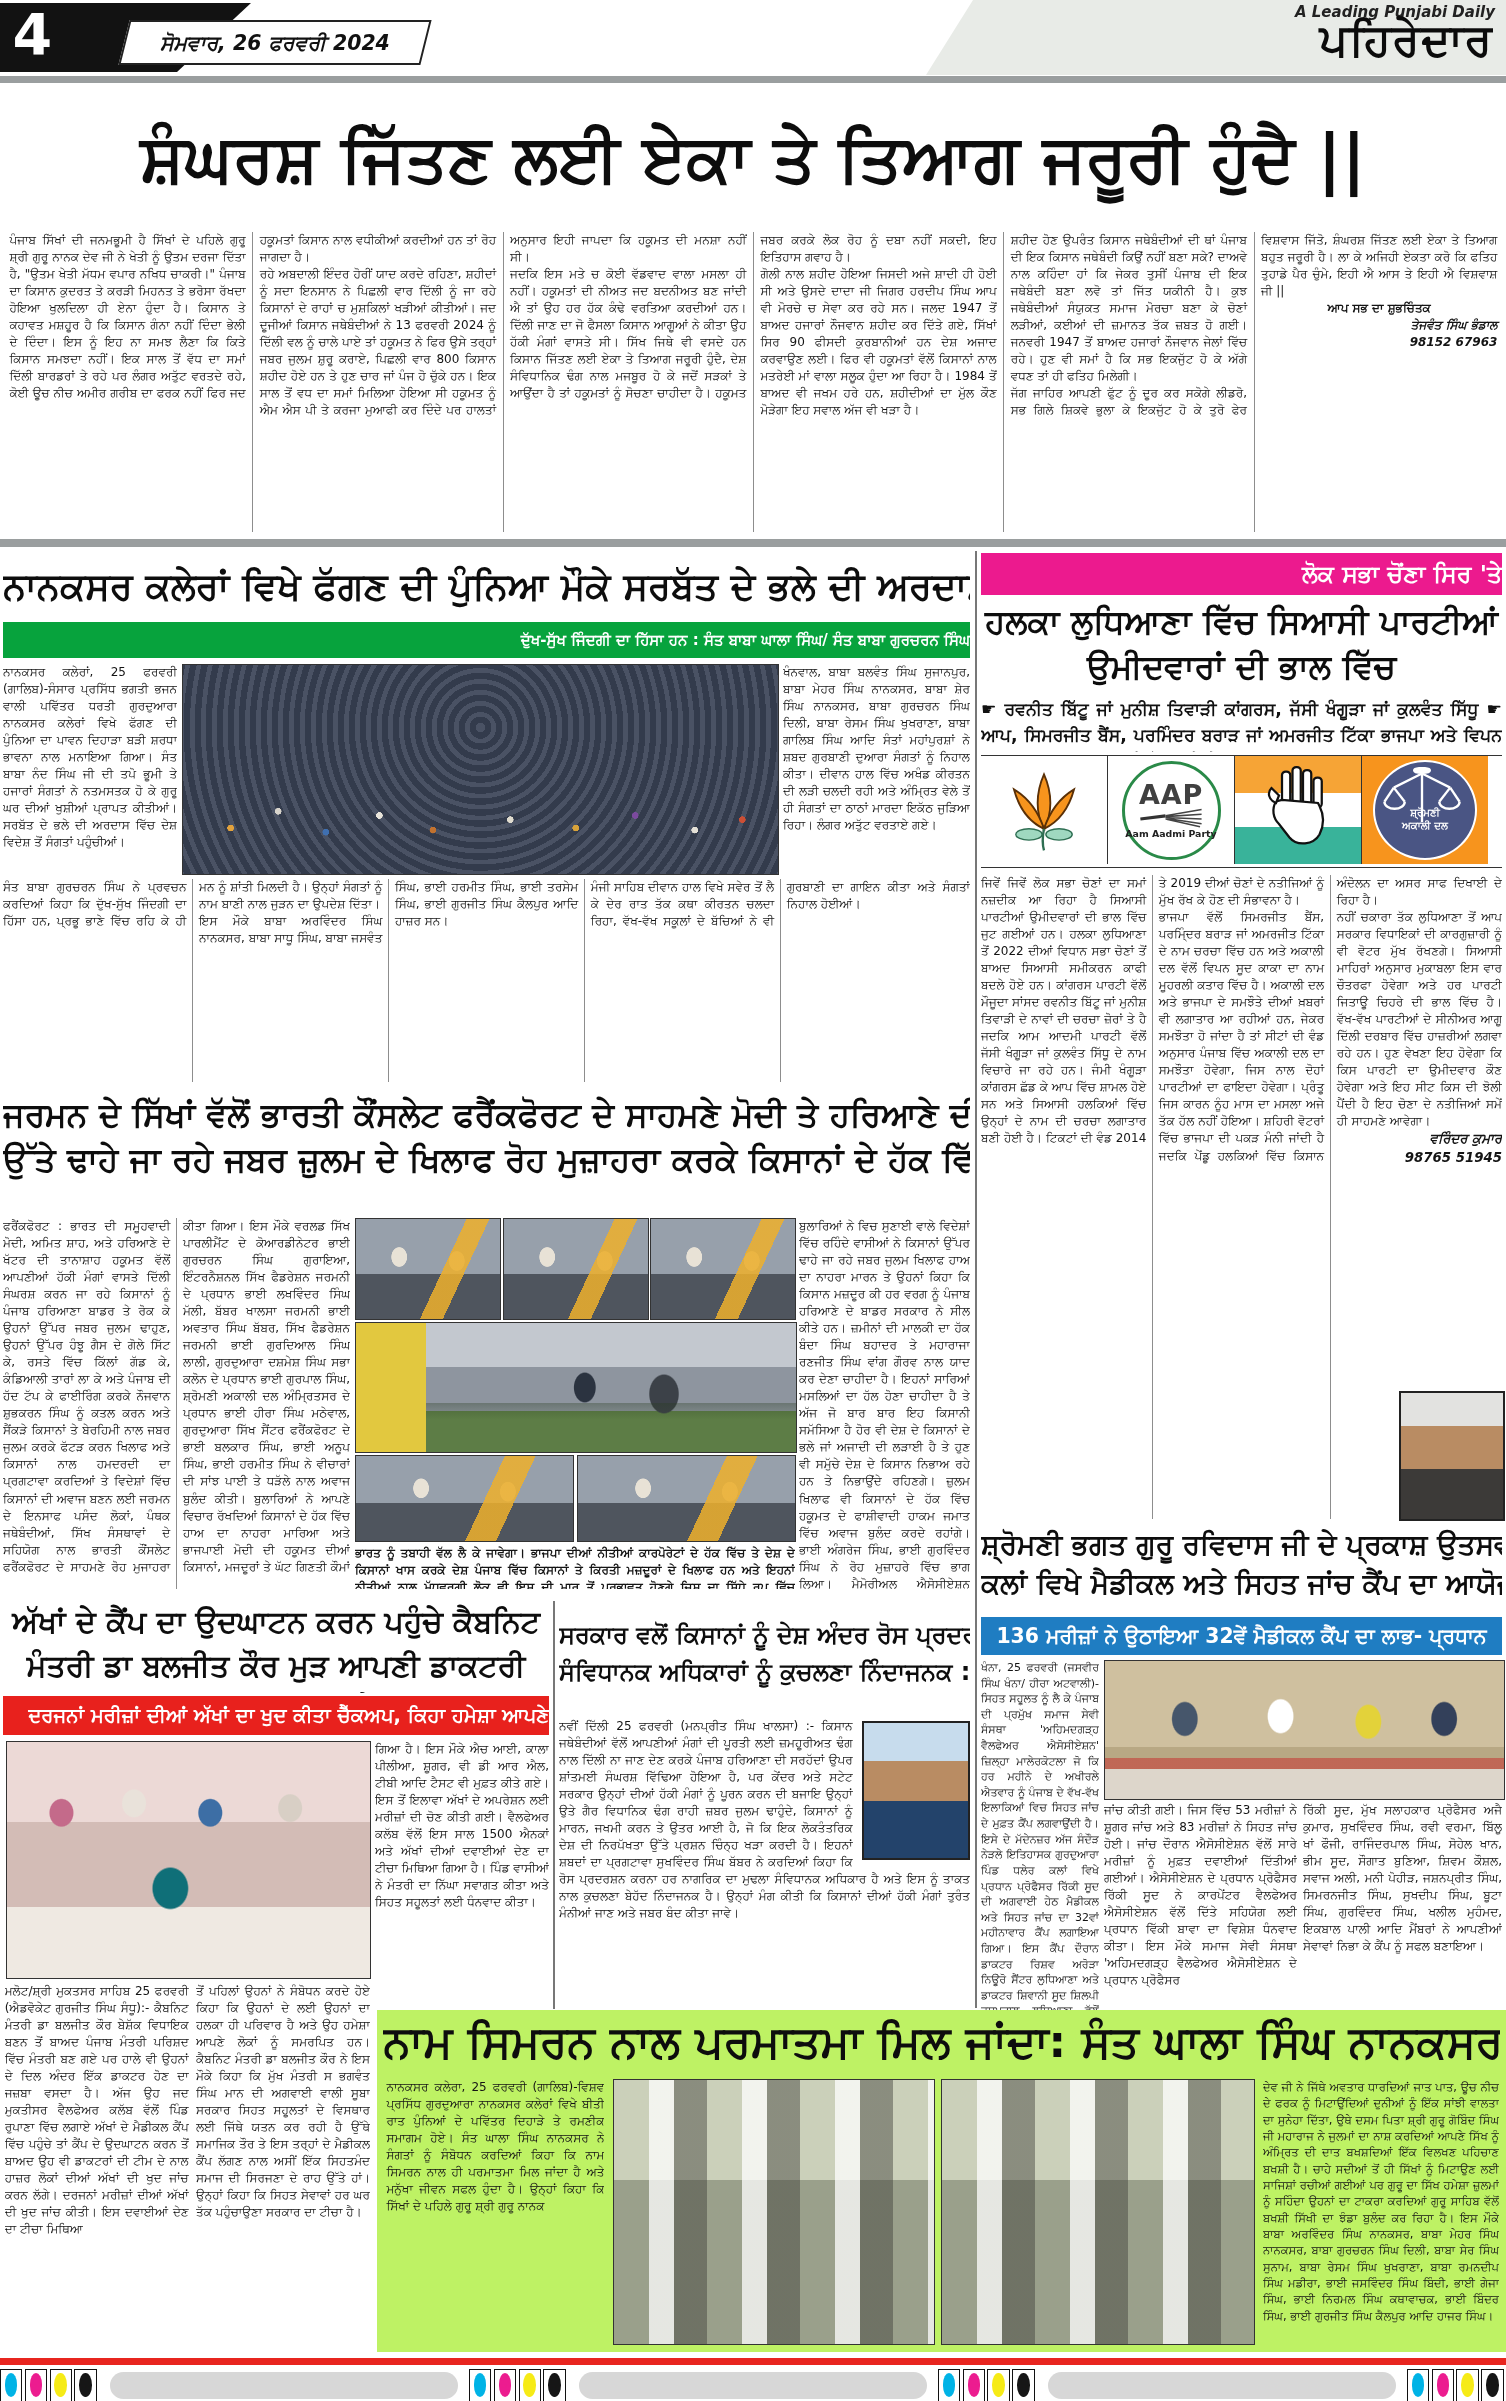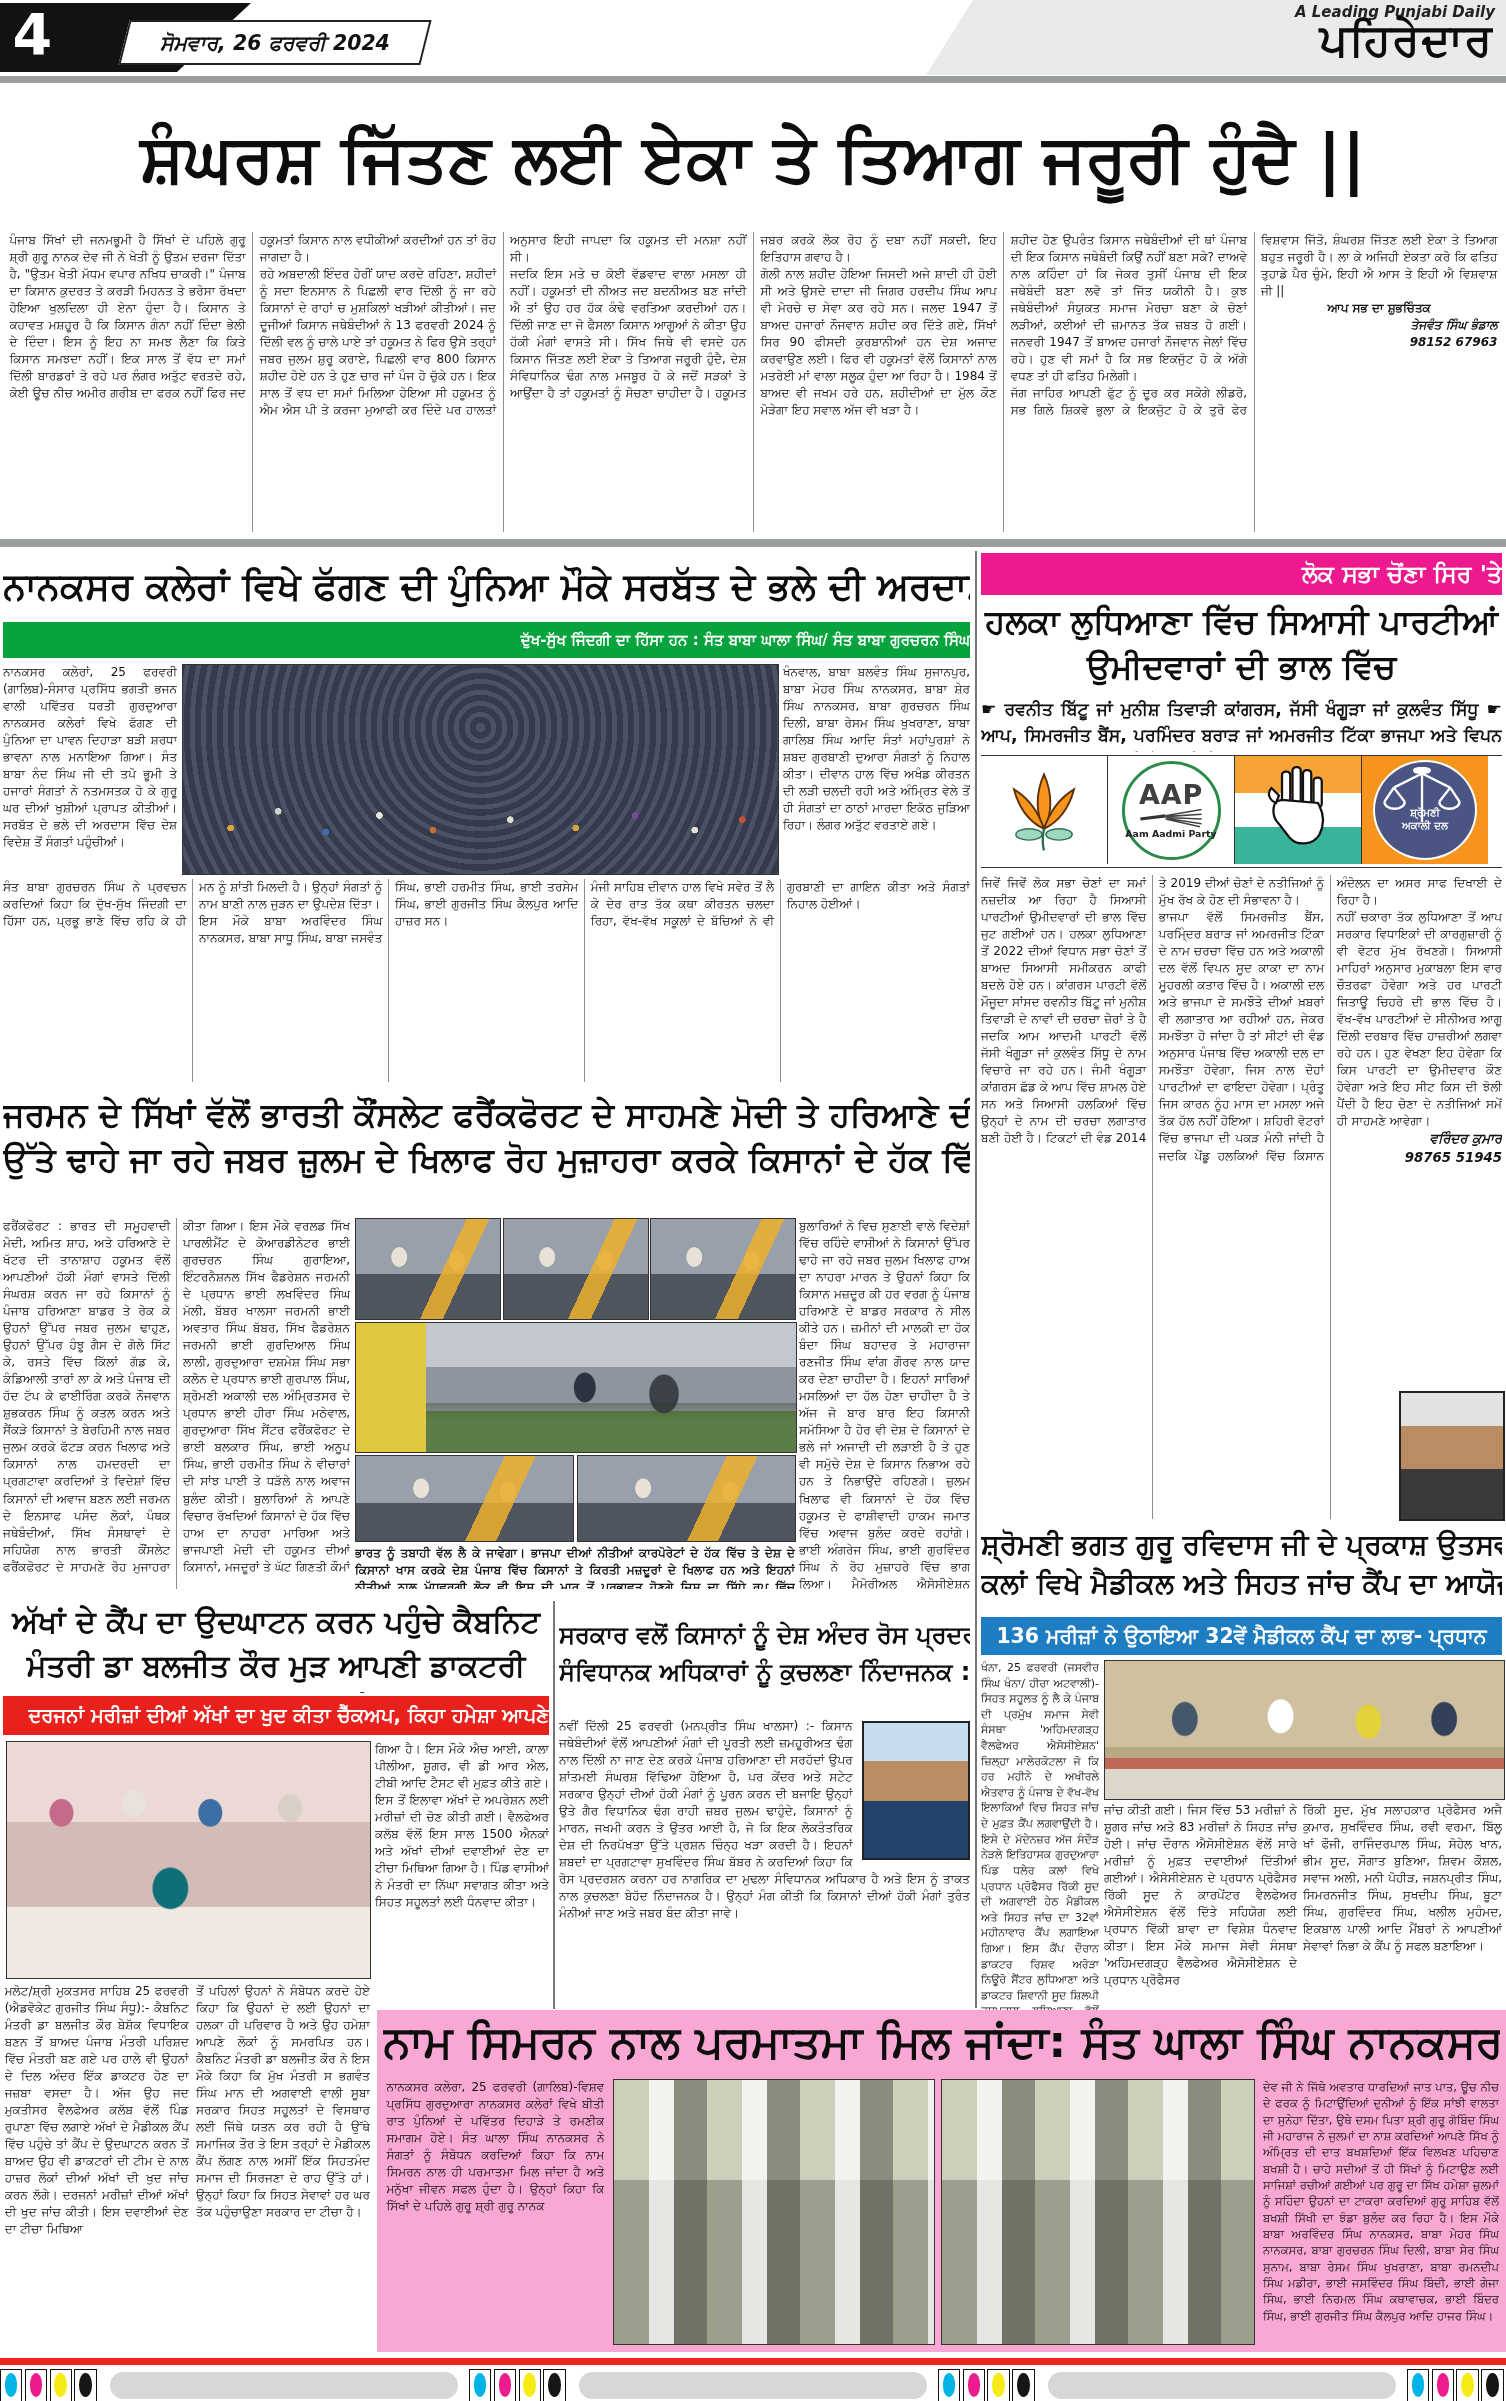--- a/index.html
+++ b/index.html
@@ -223,21 +223,21 @@
 
   <div class="abs hl" style="left:559px;top:1617px;width:411px;height:94px;font-size:24px;line-height:1.55;">
     <div class="nowrap">ਸਰਕਾਰ ਵਲੋਂ ਕਿਸਾਨਾਂ ਨੂੰ ਦੇਸ਼ ਅੰਦਰ ਰੋਸ ਪ੍ਰਦਰਸ਼ਨ ਕਰਨ ਦੇ ਮੁਢਲੇ</div>
     <div class="nowrap">ਸੰਵਿਧਾਨਕ ਅਧਿਕਾਰਾਂ ਨੂੰ ਕੁਚਲਣਾ ਨਿੰਦਾਜਨਕ : ਸੁਖਵਿੰਦਰ ਸਿੰਘ ਬੱਬਰ</div>
   </div>
   <div class="abs" style="left:559px;top:1718px;width:411px;height:292px;overflow:hidden;">
     <div class="photo ph-portrait-blue" style="float:right;width:104px;height:135px;margin:3.1px 0 6.3px 9.4px;border:2.4px solid #222;"></div>
     <div class="body-txt">ਨਵੀਂ ਦਿੱਲੀ 25 ਫਰਵਰੀ (ਮਨਪ੍ਰੀਤ ਸਿੰਘ ਖਾਲਸਾ) :- ਕਿਸਾਨ ਜਥੇਬੰਦੀਆਂ ਵੱਲੋਂ ਆਪਣੀਆਂ ਮੰਗਾਂ ਦੀ ਪੂਰਤੀ ਲਈ ਜ਼ਮਹੂਰੀਅਤ ਢੰਗ ਨਾਲ ਦਿੱਲੀ ਨਾ ਜਾਣ ਦੇਣ ਕਰਕੇ ਪੰਜਾਬ ਹਰਿਆਣਾ ਦੀ ਸਰਹੱਦਾਂ ਉਪਰ ਸ਼ਾਂਤਮਈ ਸੰਘਰਸ਼ ਵਿੱਢਿਆ ਹੋਇਆ ਹੈ, ਪਰ ਕੇਂਦਰ ਅਤੇ ਸਟੇਟ ਸਰਕਾਰ ਉਨ੍ਹਾਂ ਦੀਆਂ ਹੱਕੀ ਮੰਗਾਂ ਨੂੰ ਪੂਰਨ ਕਰਨ ਦੀ ਬਜਾਇ ਉਨ੍ਹਾਂ ਉਤੇ ਗੈਰ ਵਿਧਾਨਿਕ ਢੰਗ ਰਾਹੀ ਜ਼ਬਰ ਜੁਲਮ ਢਾਹੁੰਦੇ, ਕਿਸਾਨਾਂ ਨੂੰ ਮਾਰਨ, ਜਖਮੀ ਕਰਨ ਤੇ ਉਤਰ ਆਈ ਹੈ, ਜੋ ਕਿ ਇਕ ਲੋਕਤੰਤਰਿਕ ਦੇਸ਼ ਦੀ ਨਿਰਪੱਖਤਾ ਉੱਤੇ ਪ੍ਰਸ਼ਨ ਚਿੰਨ੍ਹ ਖੜਾ ਕਰਦੀ ਹੈ। ਇਹਨਾਂ ਸ਼ਬਦਾਂ ਦਾ ਪ੍ਰਗਟਾਵਾ ਸੁਖਵਿੰਦਰ ਸਿੰਘ ਬੱਬਰ ਨੇ ਕਰਦਿਆਂ ਕਿਹਾ ਕਿ ਰੋਸ ਪ੍ਰਦਰਸ਼ਨ ਕਰਨਾ ਹਰ ਨਾਗਰਿਕ ਦਾ ਮੁਢਲਾ ਸੰਵਿਧਾਨਕ ਅਧਿਕਾਰ ਹੈ ਅਤੇ ਇਸ ਨੂੰ ਤਾਕਤ ਨਾਲ ਕੁਚਲਣਾ ਬੇਹੱਦ ਨਿੰਦਾਜਨਕ ਹੈ। ਉਨ੍ਹਾਂ ਮੰਗ ਕੀਤੀ ਕਿ ਕਿਸਾਨਾਂ ਦੀਆਂ ਹੱਕੀ ਮੰਗਾਂ ਤੁਰੰਤ ਮੰਨੀਆਂ ਜਾਣ ਅਤੇ ਜਬਰ ਬੰਦ ਕੀਤਾ ਜਾਵੇ।</div>
   </div>
 
-  <div class="abs" style="left:377px;top:2010px;width:1130px;height:342px;background:#f9a8d4;">
+  <div class="abs" style="left:377px;top:2010px;width:1130px;height:342px;background:#bef264;">
     <div class="hl nowrap" style="position:absolute;left:6.3px;top:3.1px;width:1117px;height:58px;font-size:44px;line-height:58px;">ਨਾਮ ਸਿਮਰਨ ਨਾਲ ਪਰਮਾਤਮਾ ਮਿਲ ਜਾਂਦਾ: ਸੰਤ ਘਾਲਾ ਸਿੰਘ ਨਾਨਕਸਰ</div>
     <div class="body-txt" style="position:absolute;left:9.4px;top:69px;width:218px;height:264px;overflow:hidden;">ਨਾਨਕਸਰ ਕਲੇਰਾ, 25 ਫਰਵਰੀ (ਗਾਲਿਬ)-ਵਿਸ਼ਵ ਪ੍ਰਸਿੱਧ ਗੁਰਦੁਆਰਾ ਨਾਨਕਸਰ ਕਲੇਰਾਂ ਵਿਖੇ ਬੀਤੀ ਰਾਤ ਪੁੰਨਿਆਂ ਦੇ ਪਵਿੱਤਰ ਦਿਹਾੜੇ ਤੇ ਰਮਣੀਕ ਸਮਾਗਮ ਹੋਏ। ਸੰਤ ਘਾਲਾ ਸਿੰਘ ਨਾਨਕਸਰ ਨੇ ਸੰਗਤਾਂ ਨੂੰ ਸੰਬੋਧਨ ਕਰਦਿਆਂ ਕਿਹਾ ਕਿ ਨਾਮ ਸਿਮਰਨ ਨਾਲ ਹੀ ਪਰਮਾਤਮਾ ਮਿਲ ਜਾਂਦਾ ਹੈ ਅਤੇ ਮਨੁੱਖਾ ਜੀਵਨ ਸਫਲ ਹੁੰਦਾ ਹੈ। ਉਨ੍ਹਾਂ ਕਿਹਾ ਕਿ ਸਿੱਖਾਂ ਦੇ ਪਹਿਲੇ ਗੁਰੂ ਸ਼੍ਰੀ ਗੁਰੂ ਨਾਨਕ</div>
     <div class="photo ph-saints" style="position:absolute;left:236px;top:69px;width:320px;height:264px;"></div>
     <div class="photo ph-saints" style="position:absolute;left:564px;top:69px;width:312px;height:264px;"></div>
     <div class="body-txt" style="position:absolute;left:886px;top:69px;width:236px;height:264px;font-size:11.5px;overflow:hidden;">ਦੇਵ ਜੀ ਨੇ ਜਿੱਥੇ ਅਵਤਾਰ ਧਾਰਦਿਆਂ ਜਾਤ ਪਾਤ, ਊਚ ਨੀਚ ਦੇ ਫਰਕ ਨੂੰ ਮਿਟਾਉਂਦਿਆਂ ਦੁਨੀਆਂ ਨੂੰ ਇੱਕ ਸਾਂਝੀ ਵਾਲਤਾ ਦਾ ਸੁਨੇਹਾ ਦਿੱਤਾ, ਉਥੇ ਦਸਮ ਪਿਤਾ ਸ਼੍ਰੀ ਗੁਰੂ ਗੋਬਿੰਦ ਸਿੰਘ ਜੀ ਮਹਾਰਾਜ ਨੇ ਜੁਲਮਾਂ ਦਾ ਨਾਸ਼ ਕਰਦਿਆਂ ਆਪਣੇ ਸਿੱਖ ਨੂੰ ਅੰਮ੍ਰਿਤ ਦੀ ਦਾਤ ਬਖਸ਼ਦਿਆਂ ਇੱਕ ਵਿਲਖਣ ਪਹਿਚਾਣ ਬਖਸ਼ੀ ਹੈ। ਚਾਹੇ ਸਦੀਆਂ ਤੋਂ ਹੀ ਸਿੱਖਾਂ ਨੂੰ ਮਿਟਾਉਣ ਲਈ ਸਾਜਿਸ਼ਾਂ ਰਚੀਆਂ ਗਈਆਂ ਪਰ ਗੁਰੂ ਦਾ ਸਿੱਖ ਹਮੇਸ਼ਾ ਜ਼ੁਲਮਾਂ ਨੂੰ ਸਹਿੰਦਾ ਉਹਨਾਂ ਦਾ ਟਾਕਰਾ ਕਰਦਿਆਂ ਗੁਰੂ ਸਾਹਿਬ ਵੱਲੋਂ ਬਖਸ਼ੀ ਸਿੱਖੀ ਦਾ ਝੰਡਾ ਬੁਲੰਦ ਕਰ ਰਿਹਾ ਹੈ। ਇਸ ਮੌਕੇ ਬਾਬਾ ਅਰਵਿੰਦਰ ਸਿੰਘ ਨਾਨਕਸਰ, ਬਾਬਾ ਮੇਹਰ ਸਿੰਘ ਨਾਨਕਸਰ, ਬਾਬਾ ਗੁਰਚਰਨ ਸਿੰਘ ਦਿਲੀ, ਬਾਬਾ ਸੇਰ ਸਿੰਘ ਸੁਨਾਮ, ਬਾਬਾ ਰੇਸਮ ਸਿੰਘ ਖੁਖਰਾਣਾ, ਬਾਬਾ ਰਮਨਦੀਪ ਸਿੰਘ ਮਡੀਰਾ, ਭਾਈ ਜਸਵਿੰਦਰ ਸਿੰਘ ਬਿੰਦੀ, ਭਾਈ ਗੇਜਾ ਸਿੰਘ, ਭਾਈ ਨਿਰਮਲ ਸਿੰਘ ਕਥਾਵਾਚਕ, ਭਾਈ ਬਿੰਦਰ ਸਿੰਘ, ਭਾਈ ਗੁਰਜੀਤ ਸਿੰਘ ਕੈਲਪੁਰ ਆਦਿ ਹਾਜਰ ਸਿੰਘ।</div>
   </div>
 
   <div class="abs" style="left:0;top:2358px;width:1506px;height:7px;background:#e8251f;"></div>
   <div class="abs marks-row" style="left:0;top:2368px;width:1506px;height:34px;">
     <span class="marks-row">

